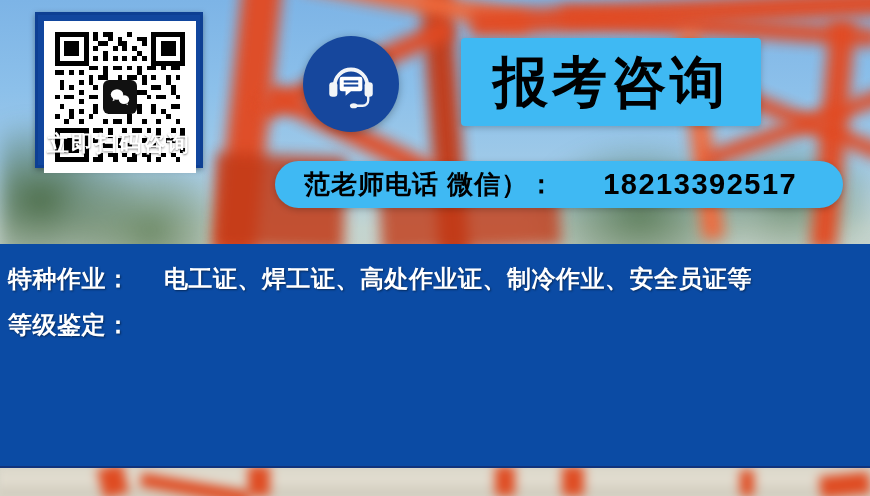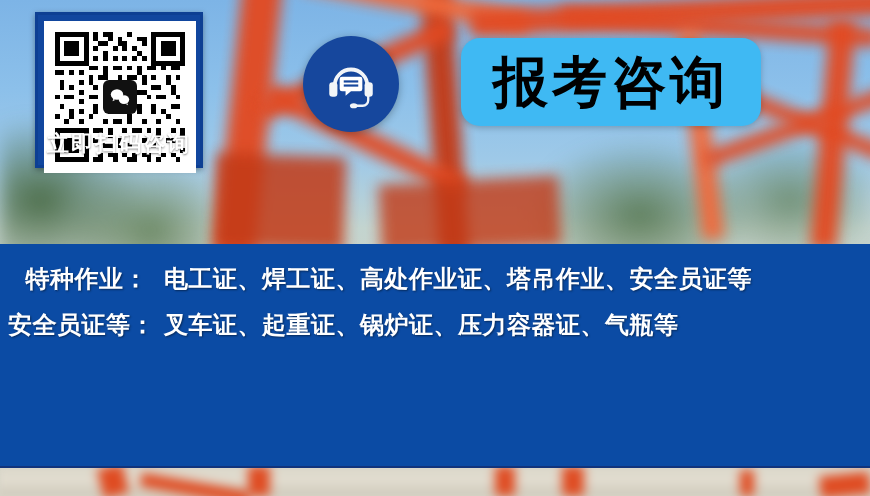--- a/index.html
+++ b/index.html
@@ -83,21 +83,21 @@
     background:#16479d;
     box-shadow:0 2px 8px rgba(0,0,0,.30);
     display:flex; align-items:center; justify-content:center;
   }
 
   
   .pill-title{
     position:absolute; left:461px; top:38px;
     width:300px; height:88px;
     background:#3fb9f3;
-    border-radius:19px;
+    border-radius:4px;
     display:flex; align-items:center; justify-content:center;
     box-shadow:0 2px 6px rgba(0,0,0,.22);
   }
   .pill-title .txt{
     color:#000; font-size:55px; font-weight:bold; letter-spacing:4px;
     line-height:1;
   }
 
   .pill-phone{
     position:absolute; left:275px; top:161px;
@@ -121,21 +121,20 @@
     position:absolute; left:0; top:244px;
     width:870px; height:224px;
     background:#0b4ba4;
     border-bottom:2px solid #12347c;
     padding:19px 0 0 8px;
   }
   .svc-row{
     display:flex; align-items:baseline;
     height:46px;
     white-space:nowrap;
-    text-align:right;
   }
   .svc-label{
     color:#ffffff; font-size:24px; font-weight:bold; letter-spacing:.5px;
     text-shadow:1px 1px 2px rgba(0,0,0,.45);
     width:140px; flex:none;
   }
   .svc-value{
     color:#ffffff; font-size:24px; font-weight:bold; letter-spacing:.5px;
     text-shadow:1px 1px 2px rgba(0,0,0,.45);
     margin-left:16px;
@@ -328,27 +327,30 @@
       <path d="M22 24 h20 a2.5 2.5 0 0 1 2.5 2.5 v11 a2.5 2.5 0 0 1 -2.5 2.5 h-10 l-6 5 v-5 h-4 a2.5 2.5 0 0 1 -2.5 -2.5 v-11 a2.5 2.5 0 0 1 2.5 -2.5 z" fill="#ffffff"></path>
       <rect x="24" y="28" width="16" height="2.4" fill="#16479d"></rect>
       <rect x="24" y="32.5" width="16" height="2.4" fill="#16479d"></rect>
     </svg>
   </div>
 
   <div class="pill-title">
     <span class="txt">报考咨询</span>
   </div>
 
+  <div class="pill-phone">
+    <span class="contact">范老师电话 微信）：</span>
+    <span class="number">18213392517</span>
+  </div>
 
   <div class="services">
     <div class="svc-row">
       <span class="svc-label">特种作业：</span>
-      <span class="svc-value">电工证、焊工证、高处作业证、塔吊作业、安全员证等</span>
+      <span class="svc-value">电工证、焊工证、高处作业证、制冷作业、安全员证等</span>
     </div>
     <div class="svc-row">
-      <span class="svc-label">安全员证等：</span>
-      <span class="svc-value">叉车证、起重证、锅炉证、压力容器证、气瓶等</span>
+      <span class="svc-label">等级鉴定：</span>
     </div>
     <div class="svc-row">
     </div>
   </div>
 
 </div>
 
 </body></html>

